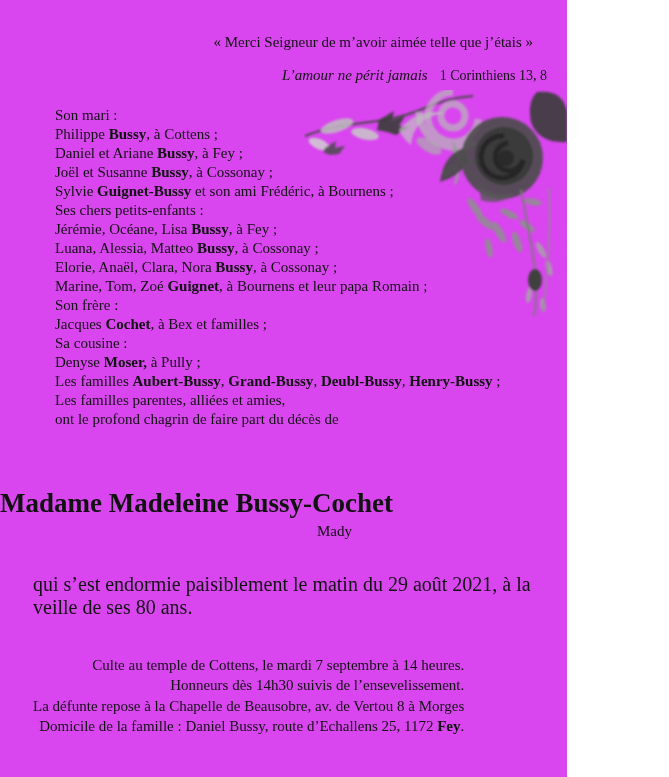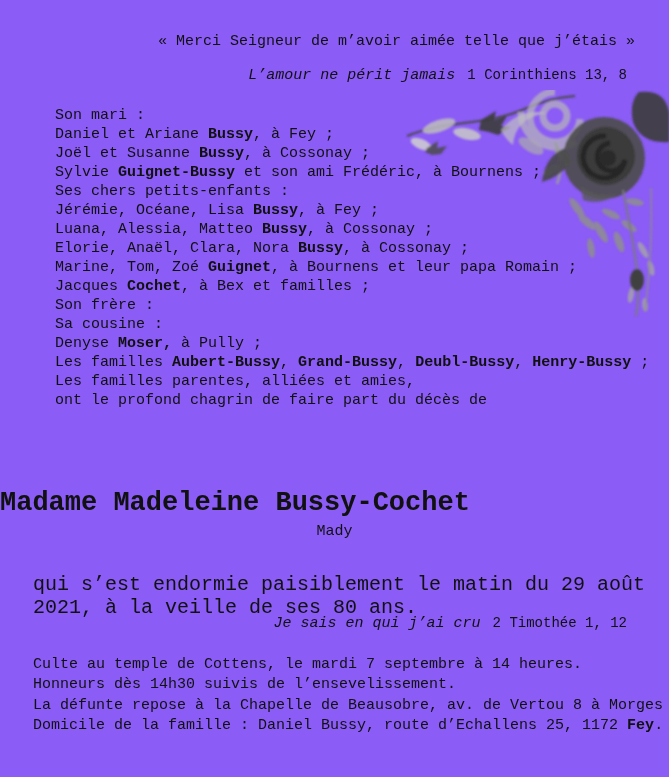--- a/index.html
+++ b/index.html
@@ -1,34 +1,34 @@
 <!DOCTYPE html>
 <html lang="fr"><head>
 <meta charset="utf-8">
 <style>
   html,body{margin:0;padding:0;background:#ffffff;}
   .page{
     position:relative;
-    width:669px;
+    width:567px;
     height:777px;
-    background:#8b5cf6;
-    font-family:Liberation Mono, monospace;
+    background:#d946ef;
+    font-family:Liberation Serif, serif;
     color:#111111;
     overflow:hidden;
   }
   .quote-top{
     position:absolute;
     top:33px; left:0; right:34px;
     text-align:right;
     font-size:15px;
     line-height:18px;
   }
   .verse-line{
     position:absolute;
-    right:42px;
+    right:20px;
     text-align:center;
     font-size:15px;
     white-space:nowrap;
   }
   .verse1{ top:67px; }
   .verse2{ top:615px; }
   .verse-text{ font-style:italic; }
   .verse-ref{ font-style:normal; font-size:14px; margin-left:12px; }
   .family-list{
     position:absolute;
@@ -37,20 +37,21 @@
     line-height:19px;
     white-space:nowrap;
     margin-left:22px;
   }
   .ceremony-list{
     position:absolute;
     top:655px; left:33px;
     font-size:15px;
     line-height:20.3px;
     white-space:nowrap;
+    text-align:right;
   }
   .line b{ font-weight:bold; }
   .deceased-name{
     position:absolute;
     top:486px; left:0; width:669px;
     text-align:left;
     font-size:27px;
     font-weight:bold;
     line-height:34px;
   }
@@ -138,45 +139,43 @@
   </svg>
 
   <div class="quote-top">« Merci Seigneur de m’avoir aimée telle que j’étais »</div>
 
   <div class="verse-line verse1">
     <span class="verse-text">L’amour ne périt jamais</span><span class="verse-ref">1 Corinthiens 13, 8</span>
   </div>
 
   <div class="family-list">
       <div class="line"><span>Son mari :</span></div>
+      <div class="line"><span>Philippe </span><b>Bussy</b><span>, à Cottens ;</span></div>
       <div class="line"><span>Daniel et Ariane </span><b>Bussy</b><span>, à Fey ;</span></div>
       <div class="line"><span>Joël et Susanne </span><b>Bussy</b><span>, à Cossonay ;</span></div>
       <div class="line"><span>Sylvie </span><b>Guignet-Bussy</b><span> et son ami Frédéric, à Bournens ;</span></div>
       <div class="line"><span>Ses chers petits-enfants :</span></div>
       <div class="line"><span>Jérémie, Océane, Lisa </span><b>Bussy</b><span>, à Fey ;</span></div>
       <div class="line"><span>Luana, Alessia, Matteo </span><b>Bussy</b><span>, à Cossonay ;</span></div>
       <div class="line"><span>Elorie, Anaël, Clara, Nora </span><b>Bussy</b><span>, à Cossonay ;</span></div>
       <div class="line"><span>Marine, Tom, Zoé </span><b>Guignet</b><span>, à Bournens et leur papa Romain ;</span></div>
+      <div class="line"><span>Son frère :</span></div>
       <div class="line"><span>Jacques </span><b>Cochet</b><span>, à Bex et familles ;</span></div>
-      <div class="line"><span>Son frère :</span></div>
       <div class="line"><span>Sa cousine :</span></div>
       <div class="line"><span>Denyse </span><b>Moser,</b><span> à Pully ;</span></div>
       <div class="line"><span>Les familles </span><b>Aubert-Bussy</b><span>, </span><b>Grand-Bussy</b><span>, </span><b>Deubl-Bussy</b><span>, </span><b>Henry-Bussy</b><span> ;</span></div>
       <div class="line"><span>Les familles parentes, alliées et amies,</span></div>
       <div class="line"><span>ont le profond chagrin de faire part du décès de</span></div>
     </div>
 
   <div class="deceased-name">Madame Madeleine Bussy-Cochet</div>
   <div class="deceased-nickname">Mady</div>
 
   <div class="announcement">qui s’est endormie paisiblement le matin du 29 août 2021, à la veille de ses 80 ans.</div>
 
-  <div class="verse-line verse2">
-    <span class="verse-text">Je sais en qui j’ai cru</span><span class="verse-ref">2 Timothée 1, 12</span>
-  </div>
 
   <div class="ceremony-list">
       <div class="line"><span>Culte au temple de Cottens, le mardi 7 septembre à 14 heures.</span></div>
       <div class="line"><span>Honneurs dès 14h30 suivis de l’ensevelissement.</span></div>
       <div class="line"><span>La défunte repose à la Chapelle de Beausobre, av. de Vertou 8 à Morges</span></div>
       <div class="line"><span>Domicile de la famille : Daniel Bussy, route d’Echallens 25, 1172 </span><b>Fey</b><span>.</span></div>
     </div>
 
 </div>
 

